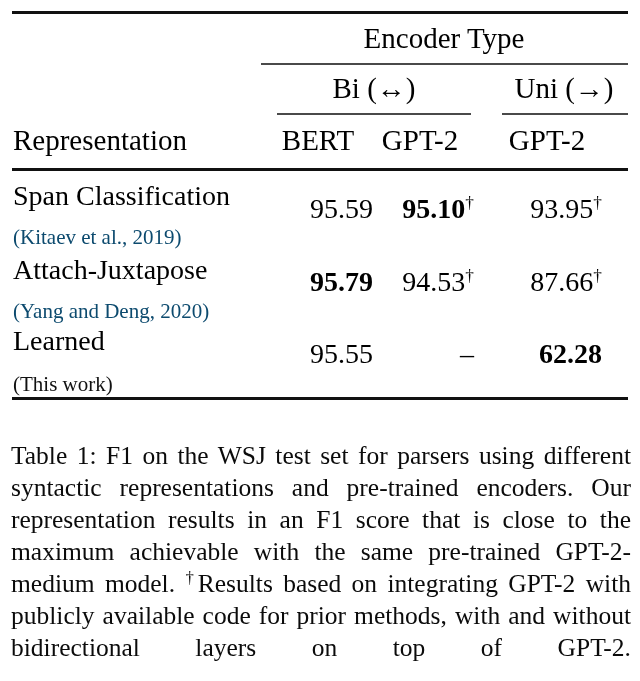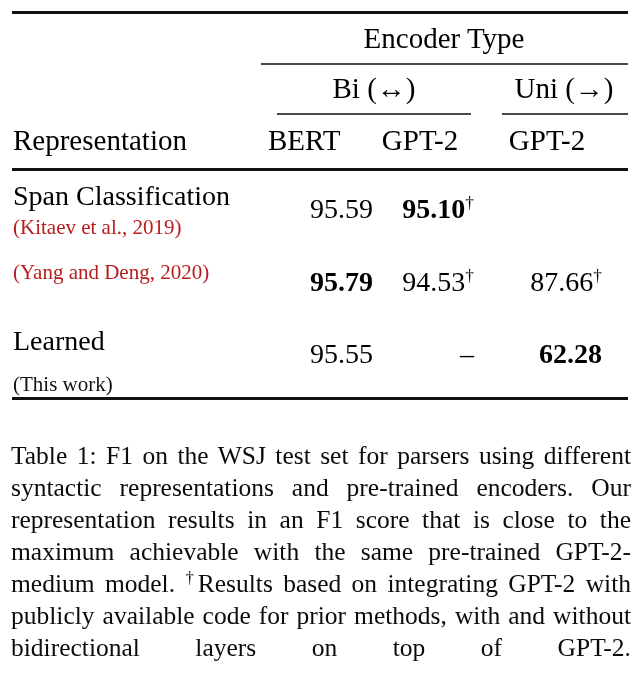--- a/index.html
+++ b/index.html
@@ -61,43 +61,43 @@
   #hdr-uni {
     left: 494px; top: 74px; width: 140px;
     text-align: center; font-size: 29px;
   }
   #hdr-representation {
     left: 13px; top: 126px;
     font-size: 29px;
   }
   #hdr-bert {
     left: 268px; top: 126px; width: 100px;
-    text-align: left; font-size: 29px;
+    text-align: center; font-size: 29px;
   }
   #hdr-gpt2-bi {
     left: 370px; top: 126px; width: 100px;
     text-align: center; font-size: 29px;
   }
   #hdr-gpt2-uni {
     left: 497px; top: 126px; width: 100px;
     text-align: center; font-size: 29px;
   }
 
   
   .row-label {
     position: absolute;
     left: 13px;
     font-size: 28px;
     line-height: 1.02;
   }
   .row-label .cite {
     display: block;
     font-size: 21px;
-    color: #b91c1c;
-    margin-top: 6px;
+    color: #0c4a6e;
+    margin-top: 16px;
   }
   .row-label .cite-plain {
     display: block;
     font-size: 21px;
     color: #111111;
     margin-top: 18px;
   }
 
   #row-span-label     { top: 182px; }
   #row-attach-label   { top: 256px; }
@@ -175,22 +175,26 @@
   <div class="row-label" id="row-span-label">
     <span>Span Classification</span>
     <span class="cite">(Kitaev et al., 2019)</span>
   </div>
   <div class="val col-bert r1">
     <span>95.59</span><sup></sup>
   </div>
   <div class="val col-gpt2bi r1 bold">
     <span>95.10</span><sup>†</sup>
   </div>
+  <div class="val col-gpt2uni r1">
+    <span>93.95</span><sup>†</sup>
+  </div>
 
   <div class="row-label" id="row-attach-label">
+    <span>Attach-Juxtapose</span>
     <span class="cite">(Yang and Deng, 2020)</span>
   </div>
   <div class="val col-bert r2 bold">
     <span>95.79</span><sup></sup>
   </div>
   <div class="val col-gpt2bi r2">
     <span>94.53</span><sup>†</sup>
   </div>
   <div class="val col-gpt2uni r2">
     <span>87.66</span><sup>†</sup>

